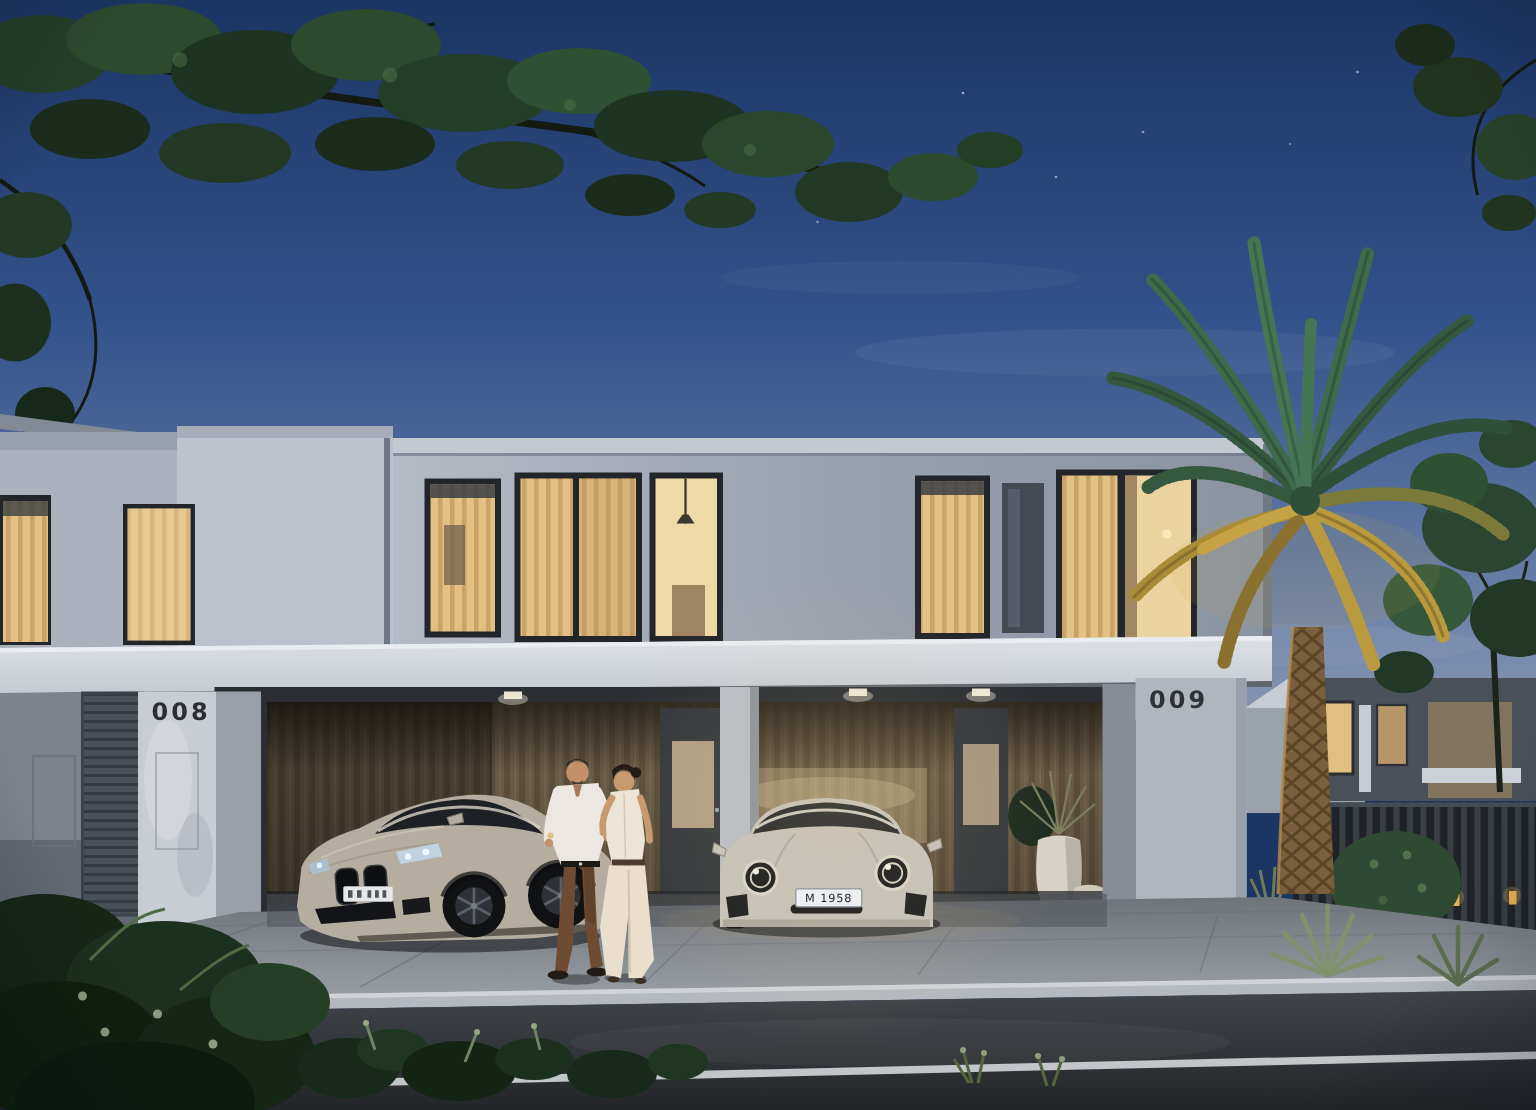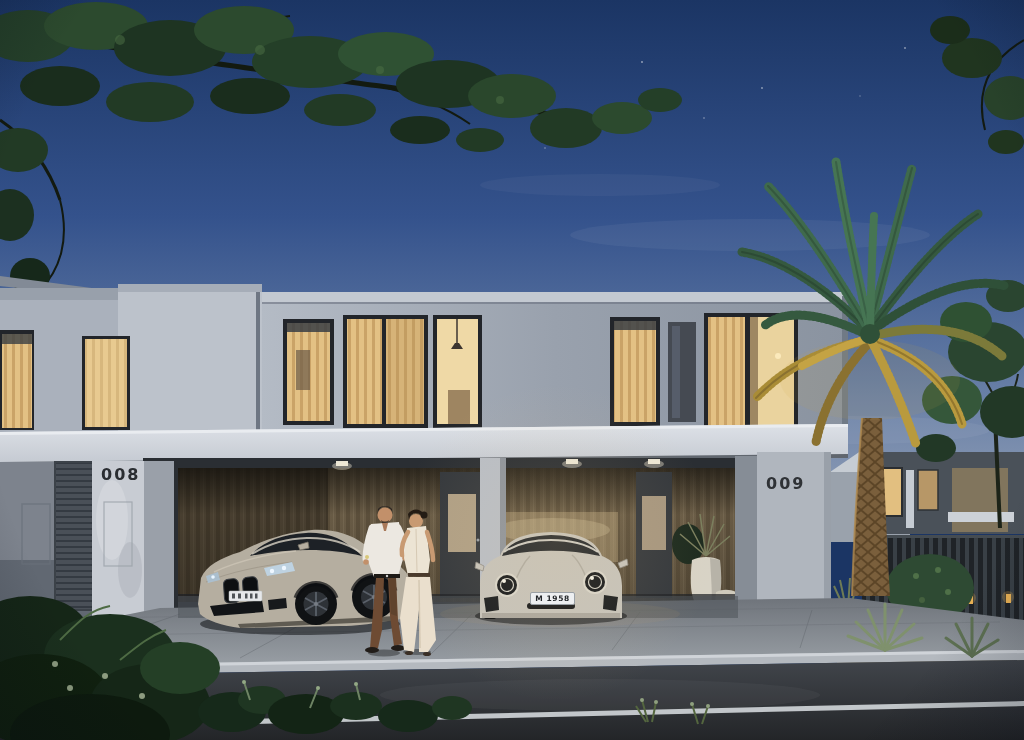--- a/index.html
+++ b/index.html
@@ -5,21 +5,21 @@
   html,body{margin:0;padding:0;background:#0b1220;}
   .scene{position:relative;width:1024px;height:740px;overflow:hidden;
          font-family:"DejaVu Sans", sans-serif;background:#1b3564;}
   .scene svg{position:absolute;left:0;top:0;}
   .overlay-label{position:absolute;font-weight:600;font-size:16px;letter-spacing:2px;
                  color:#2a2d31;text-align:center;user-select:none;}
   .overlay-label.right{color:#2f3236;}
   .plate{position:absolute;left:530px;top:592px;width:43px;height:11px;
          background:#edeff1;border:1px solid #9aa0a5;border-radius:2px;
          display:flex;align-items:center;justify-content:center;
-         font-size:7.5px;font-weight:bold;letter-spacing:.6px;color:#24272b;z-index:6;}
+         font-size:7.5px;font-weight:normal;letter-spacing:.6px;color:#24272b;z-index:6;}
 </style>
 </head>
 <body>
 
 <div class="scene">
 <svg width="1024" height="740" viewBox="0 0 1024 740">
   <defs>
     <linearGradient id="skyG" x1="0" y1="0" x2="0" y2="1">
       <stop offset="0" stop-color="#1b3564"></stop>
           <stop offset="0.45" stop-color="#34528c"></stop>
@@ -525,15 +525,15 @@
       <path d="M698,724 L692,704 M702,724 L708,706" stroke="#54663f" stroke-width="2" fill="none"></path>
       <circle cx="692" cy="704" r="2" fill="#8fa07f"></circle>
           <circle cx="708" cy="706" r="2" fill="#8fa07f"></circle>
     </g>
   </g>
 
   <rect x="0" y="0" width="1024" height="740" fill="url(#vignG)"></rect>
 </svg>
 
 <span class="overlay-label" style="left:101px;top:465px;width:36px;">008</span>
-<span class="overlay-label right" style="left:766px;top:474px;width:36px;">009</span>
+<span class="overlay-label right" style="left:766px;top:457px;width:36px;">009</span>
 <span class="plate">M 1958</span>
 </div>
 
 </body></html>

